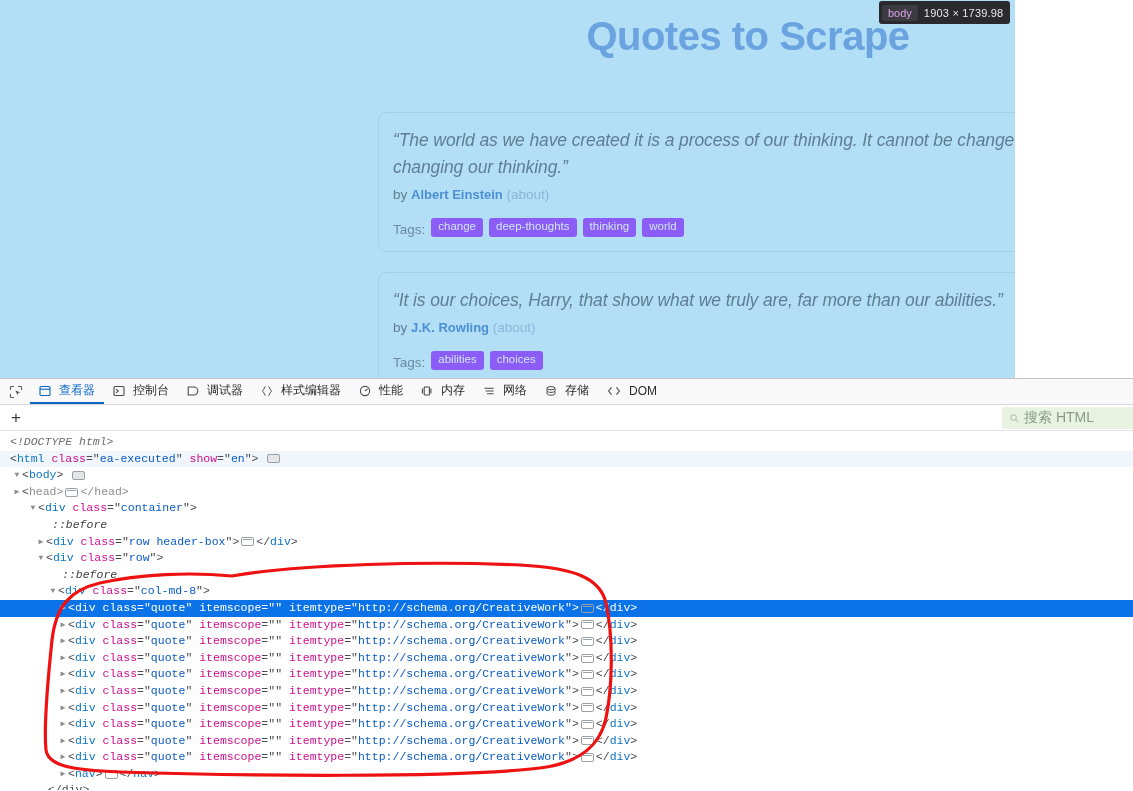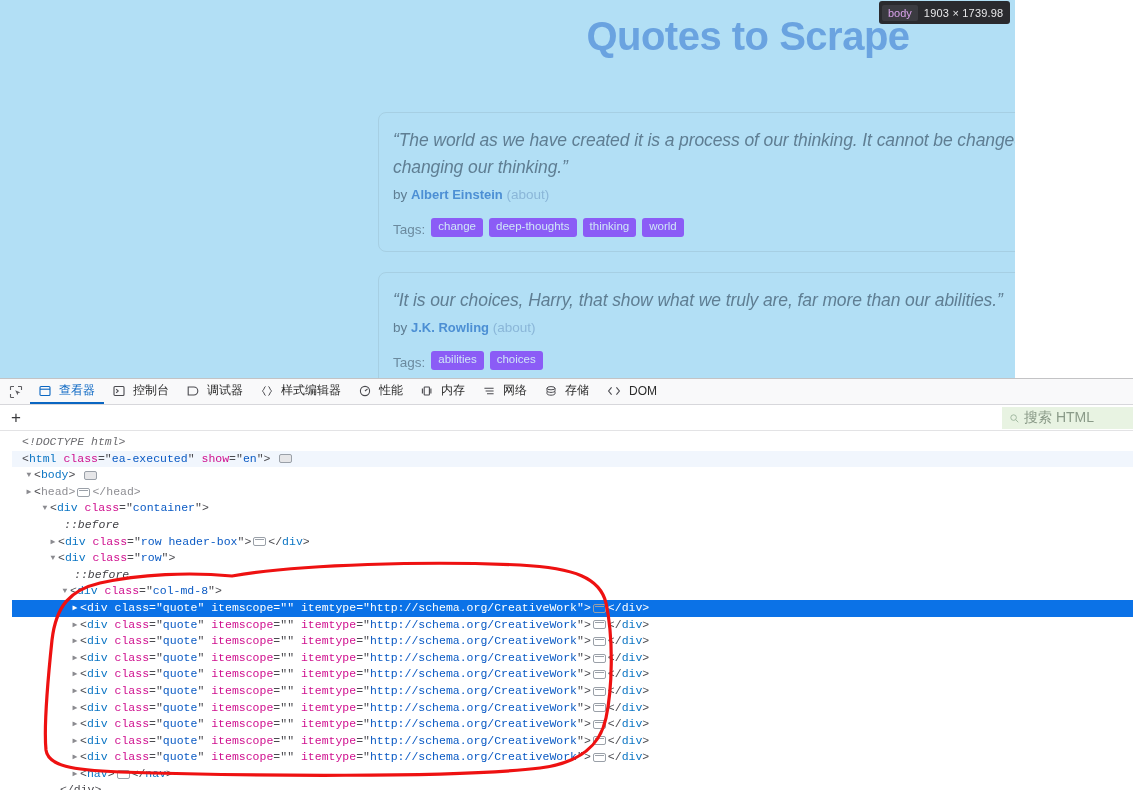--- a/index.html
+++ b/index.html
@@ -198,21 +198,20 @@
   #markup-view {
     position: relative;
     height: 359px;
     overflow: hidden;
     background: #ffffff;
     font-family: "Liberation Mono", monospace;
     font-size: 11.5px;
     line-height: 16.6px;
     padding-top: 3px;
     white-space: nowrap;
-    margin-left: 12px;
   }
   .node-row {
     position: relative;
     height: 16.6px;
     line-height: 16.6px;
     padding-left: 4px;
     white-space: nowrap;
   }
   .node-row.sel {
     background: #0b72e7;

